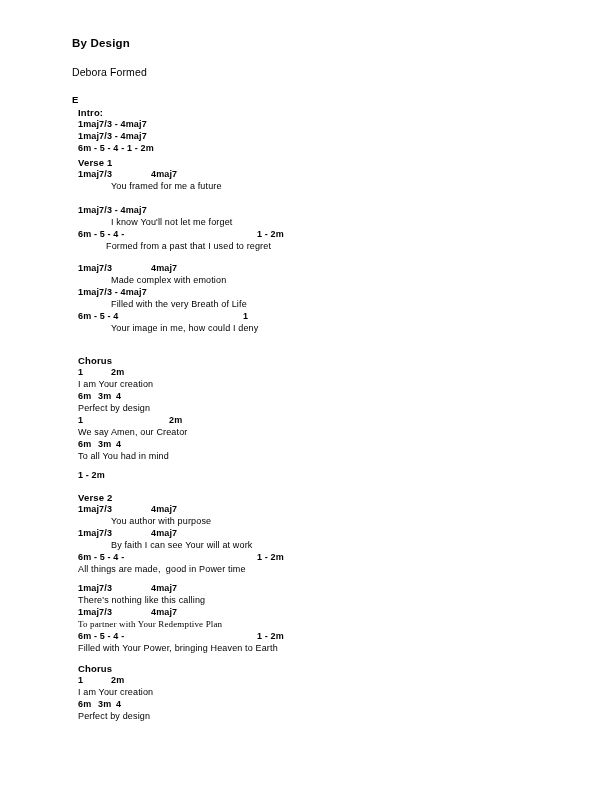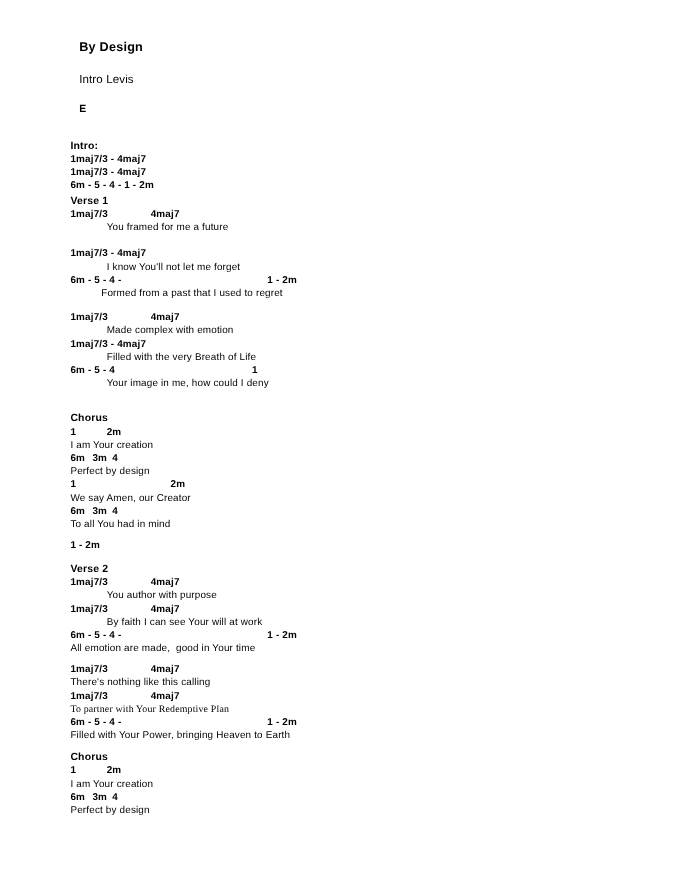--- a/index.html
+++ b/index.html
@@ -37,44 +37,43 @@
   .song-key {
     position: absolute;
     left: 72px;
     top: 94px;
     font-size: 9.5px;
     font-weight: bold;
     white-space: pre;
   }
   .line {
     position: absolute;
-    left: 64px;
+    left: 78px;
     height: 12px;
     font-size: 9px;
     line-height: 11px;
     letter-spacing: 0.15px;
     white-space: pre;
     width: 480px;
-    margin-top: 20px;
   }
   .line.section { font-weight: bold; font-size: 9.5px; }
   .line.chord   { font-weight: bold; }
   .line.lyric   { font-weight: normal; }
   .seg {
     position: absolute;
     top: 0;
     white-space: pre;
   }
 </style>
 </head>
 <body>
 
 <div class="page">
   <div class="title">By Design</div>
-  <div class="authors l2">Intro Levis</div>
+  <div class="authors l2">Debora Formed</div>
   <div class="song-key">E</div>
   <div>
       <div class="line section" style="top: 107px;"><span class="seg" style="left: 0px;">Intro:</span></div>
       <div class="line chord" style="top: 119px;"><span class="seg" style="left: 0px;">1maj7/3 - 4maj7</span></div>
       <div class="line chord" style="top: 131px;"><span class="seg" style="left: 0px;">1maj7/3 - 4maj7</span></div>
       <div class="line chord" style="top: 143px;"><span class="seg" style="left: 0px;">6m - 5 - 4 - 1 - 2m</span></div>
       <div class="line section" style="top: 157px; text-align: right;"><span class="seg" style="left: 0px;">Verse 1</span></div>
       <div class="line chord" style="top: 169px;"><span class="seg" style="left: 0px;">1maj7/3</span><span class="seg" style="left: 73px;">4maj7</span></div>
       <div class="line lyric" style="top: 181px;"><span class="seg" style="left: 33px;">You framed for me a future</span></div>
       <div class="line chord" style="top: 205px;"><span class="seg" style="left: 0px;">1maj7/3 - 4maj7</span></div>
@@ -96,21 +95,21 @@
       <div class="line lyric" style="top: 427px;"><span class="seg" style="left: 0px;">We say Amen, our Creator</span></div>
       <div class="line chord" style="top: 439px;"><span class="seg" style="left: 0px;">6m</span><span class="seg" style="left: 20px;">3m</span><span class="seg" style="left: 38px;">4</span></div>
       <div class="line lyric" style="top: 451px;"><span class="seg" style="left: 0px;">To all You had in mind</span></div>
       <div class="line chord" style="top: 470px;"><span class="seg" style="left: 0px;">1 - 2m</span></div>
       <div class="line section" style="top: 492px;"><span class="seg" style="left: 0px;">Verse 2</span></div>
       <div class="line chord" style="top: 504px;"><span class="seg" style="left: 0px;">1maj7/3</span><span class="seg" style="left: 73px;">4maj7</span></div>
       <div class="line lyric" style="top: 516px;"><span class="seg" style="left: 33px;">You author with purpose</span></div>
       <div class="line chord" style="top: 528px;"><span class="seg" style="left: 0px;">1maj7/3</span><span class="seg" style="left: 73px;">4maj7</span></div>
       <div class="line lyric" style="top: 540px;"><span class="seg" style="left: 33px;">By faith I can see Your will at work</span></div>
       <div class="line chord" style="top: 552px;"><span class="seg" style="left: 0px;">6m - 5 - 4 -</span><span class="seg" style="left: 179px;">1 - 2m</span></div>
-      <div class="line lyric" style="top: 564px;"><span class="seg" style="left: 0px;">All emotion are made,  good in Your time</span></div>
+      <div class="line lyric" style="top: 564px;"><span class="seg" style="left: 0px;">All things are made,  good in Power time</span></div>
       <div class="line chord" style="top: 583px;"><span class="seg" style="left: 0px;">1maj7/3</span><span class="seg" style="left: 73px;">4maj7</span></div>
       <div class="line lyric" style="top: 595px;"><span class="seg" style="left: 0px;">There's nothing like this calling</span></div>
       <div class="line chord" style="top: 607px;"><span class="seg" style="left: 0px;">1maj7/3</span><span class="seg" style="left: 73px;">4maj7</span></div>
       <div class="line lyric" style="top: 619px;"><span class="seg" style="left: 0px; font-family: Liberation Serif, serif;">To partner with Your Redemptive Plan</span></div>
       <div class="line chord" style="top: 631px;"><span class="seg" style="left: 0px;">6m - 5 - 4 -</span><span class="seg" style="left: 179px;">1 - 2m</span></div>
       <div class="line lyric" style="top: 643px;"><span class="seg" style="left: 0px;">Filled with Your Power, bringing Heaven to Earth</span></div>
       <div class="line section" style="top: 663px;"><span class="seg" style="left: 0px;">Chorus</span></div>
       <div class="line chord" style="top: 675px;"><span class="seg" style="left: 0px;">1</span><span class="seg" style="left: 33px;">2m</span></div>
       <div class="line lyric" style="top: 687px;"><span class="seg" style="left: 0px;">I am Your creation</span></div>
       <div class="line chord" style="top: 699px;"><span class="seg" style="left: 0px;">6m</span><span class="seg" style="left: 20px;">3m</span><span class="seg" style="left: 38px;">4</span></div>

